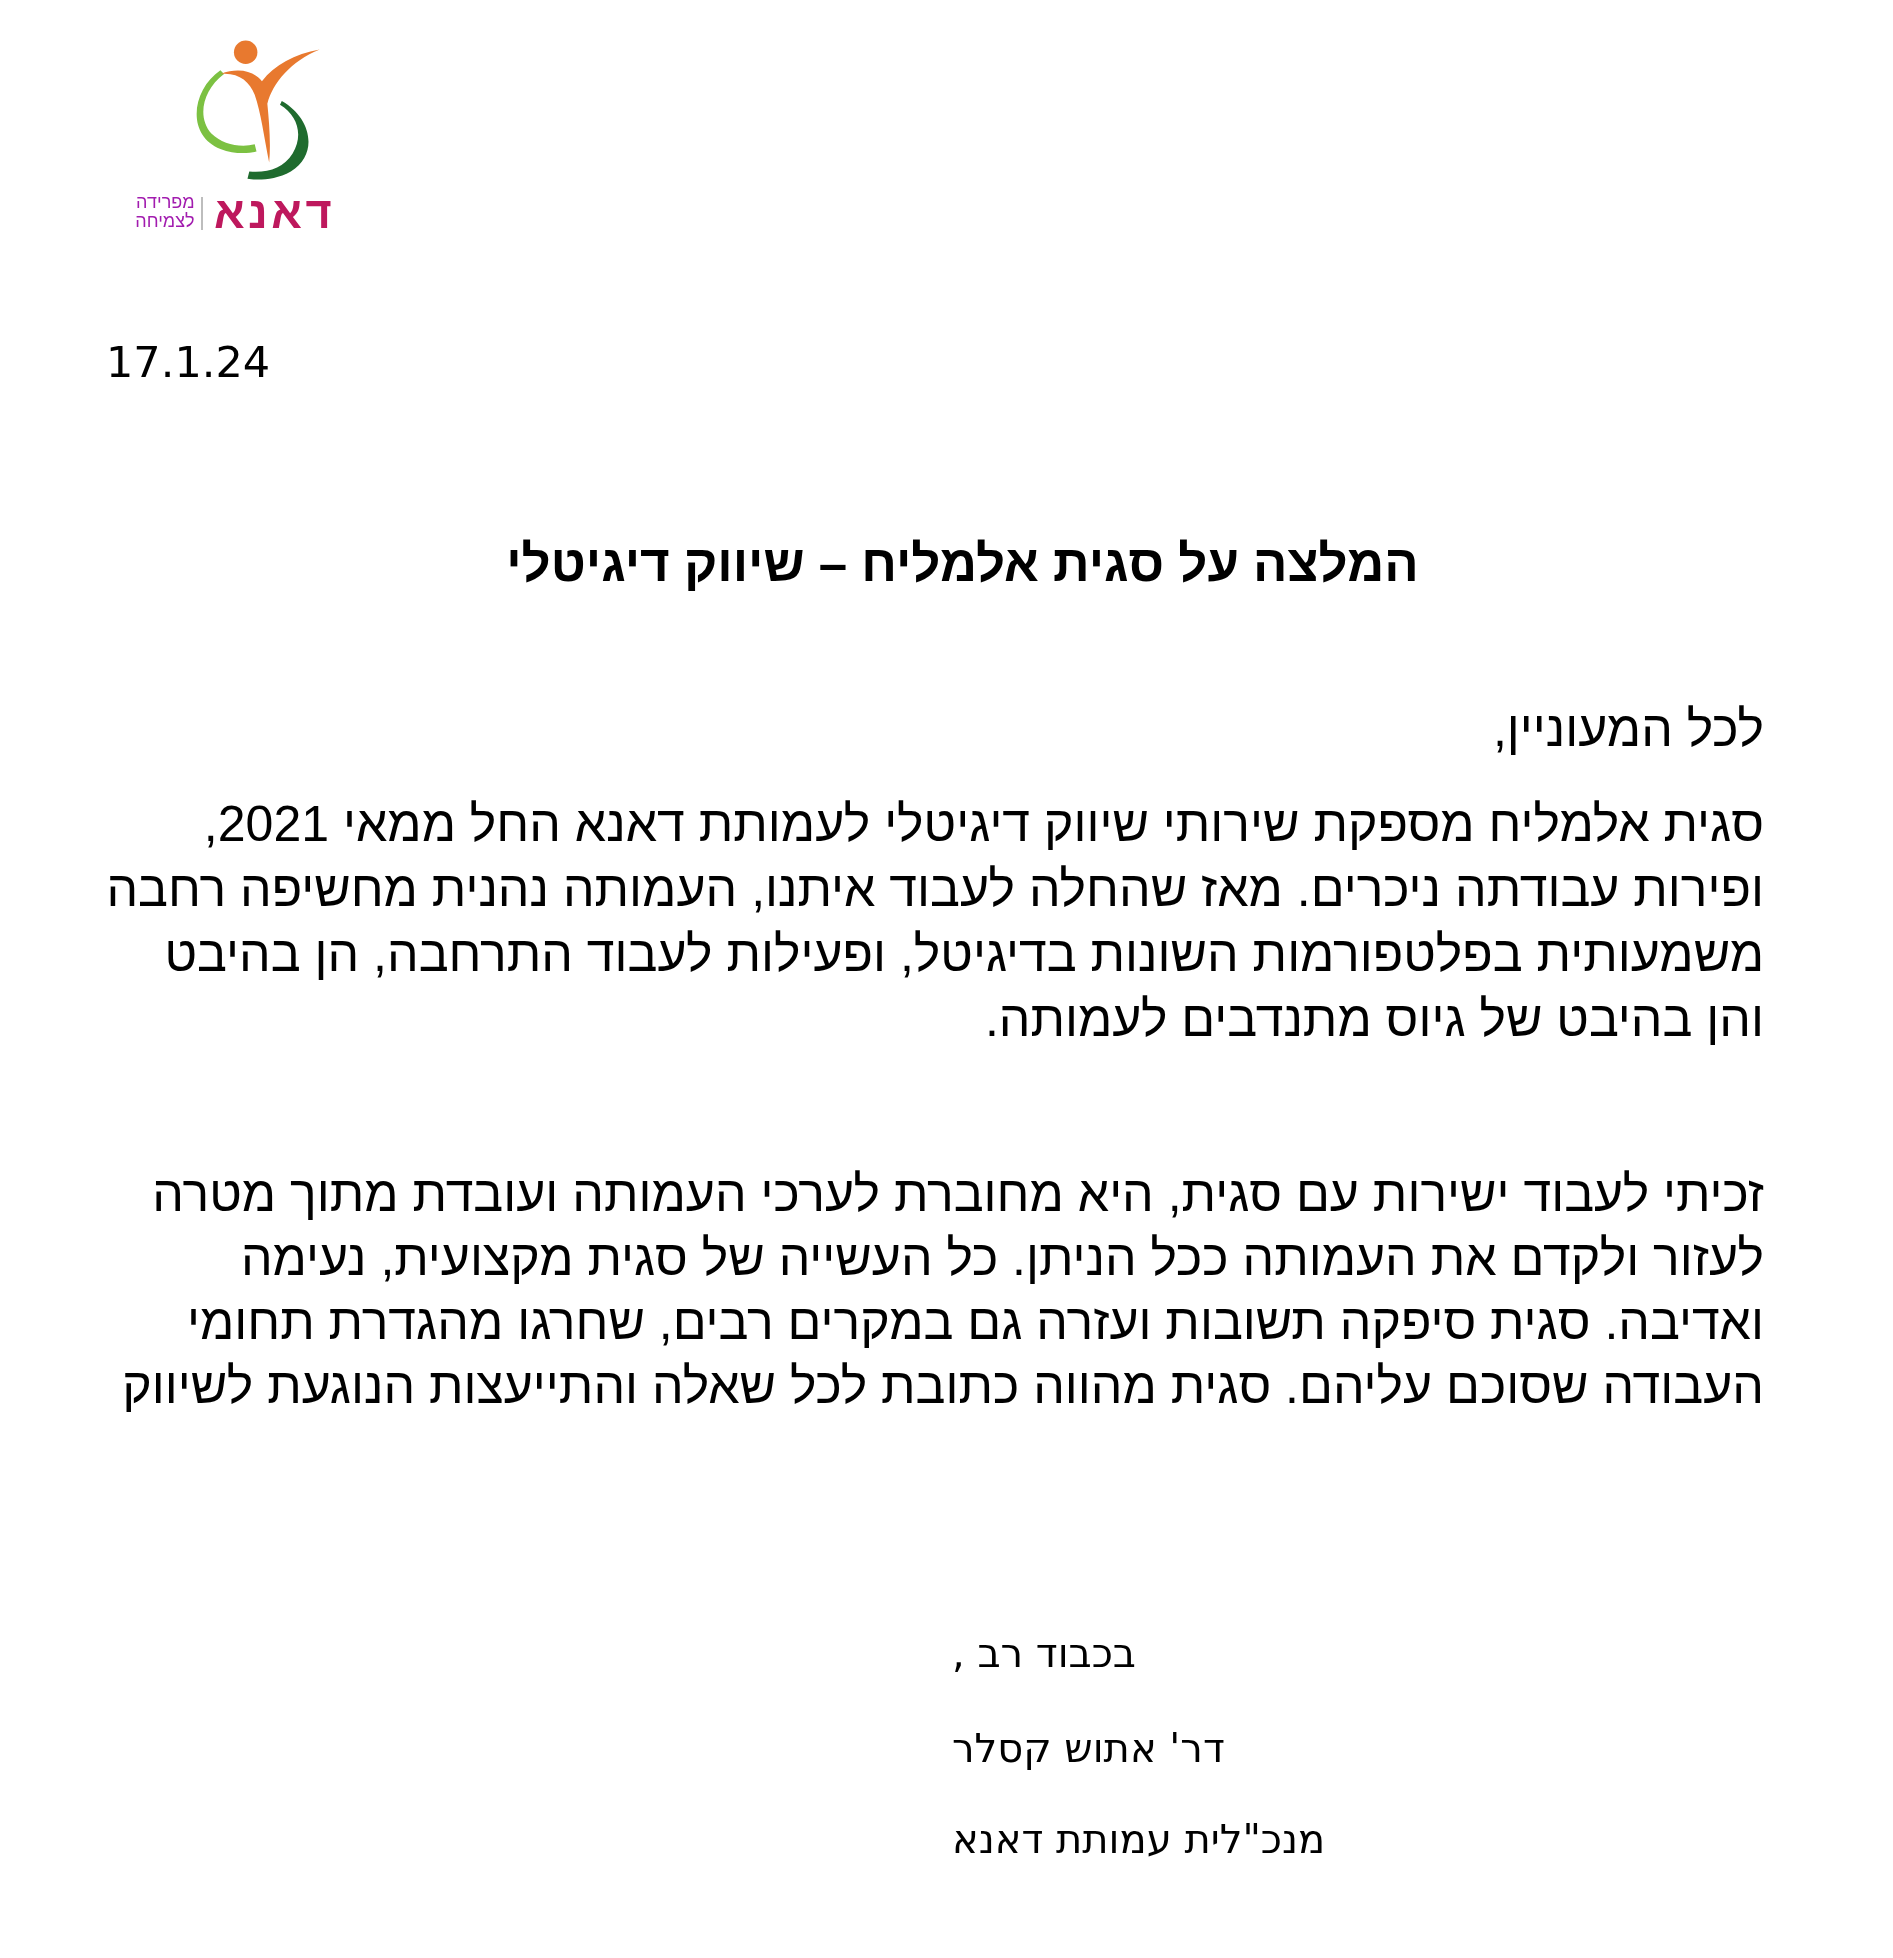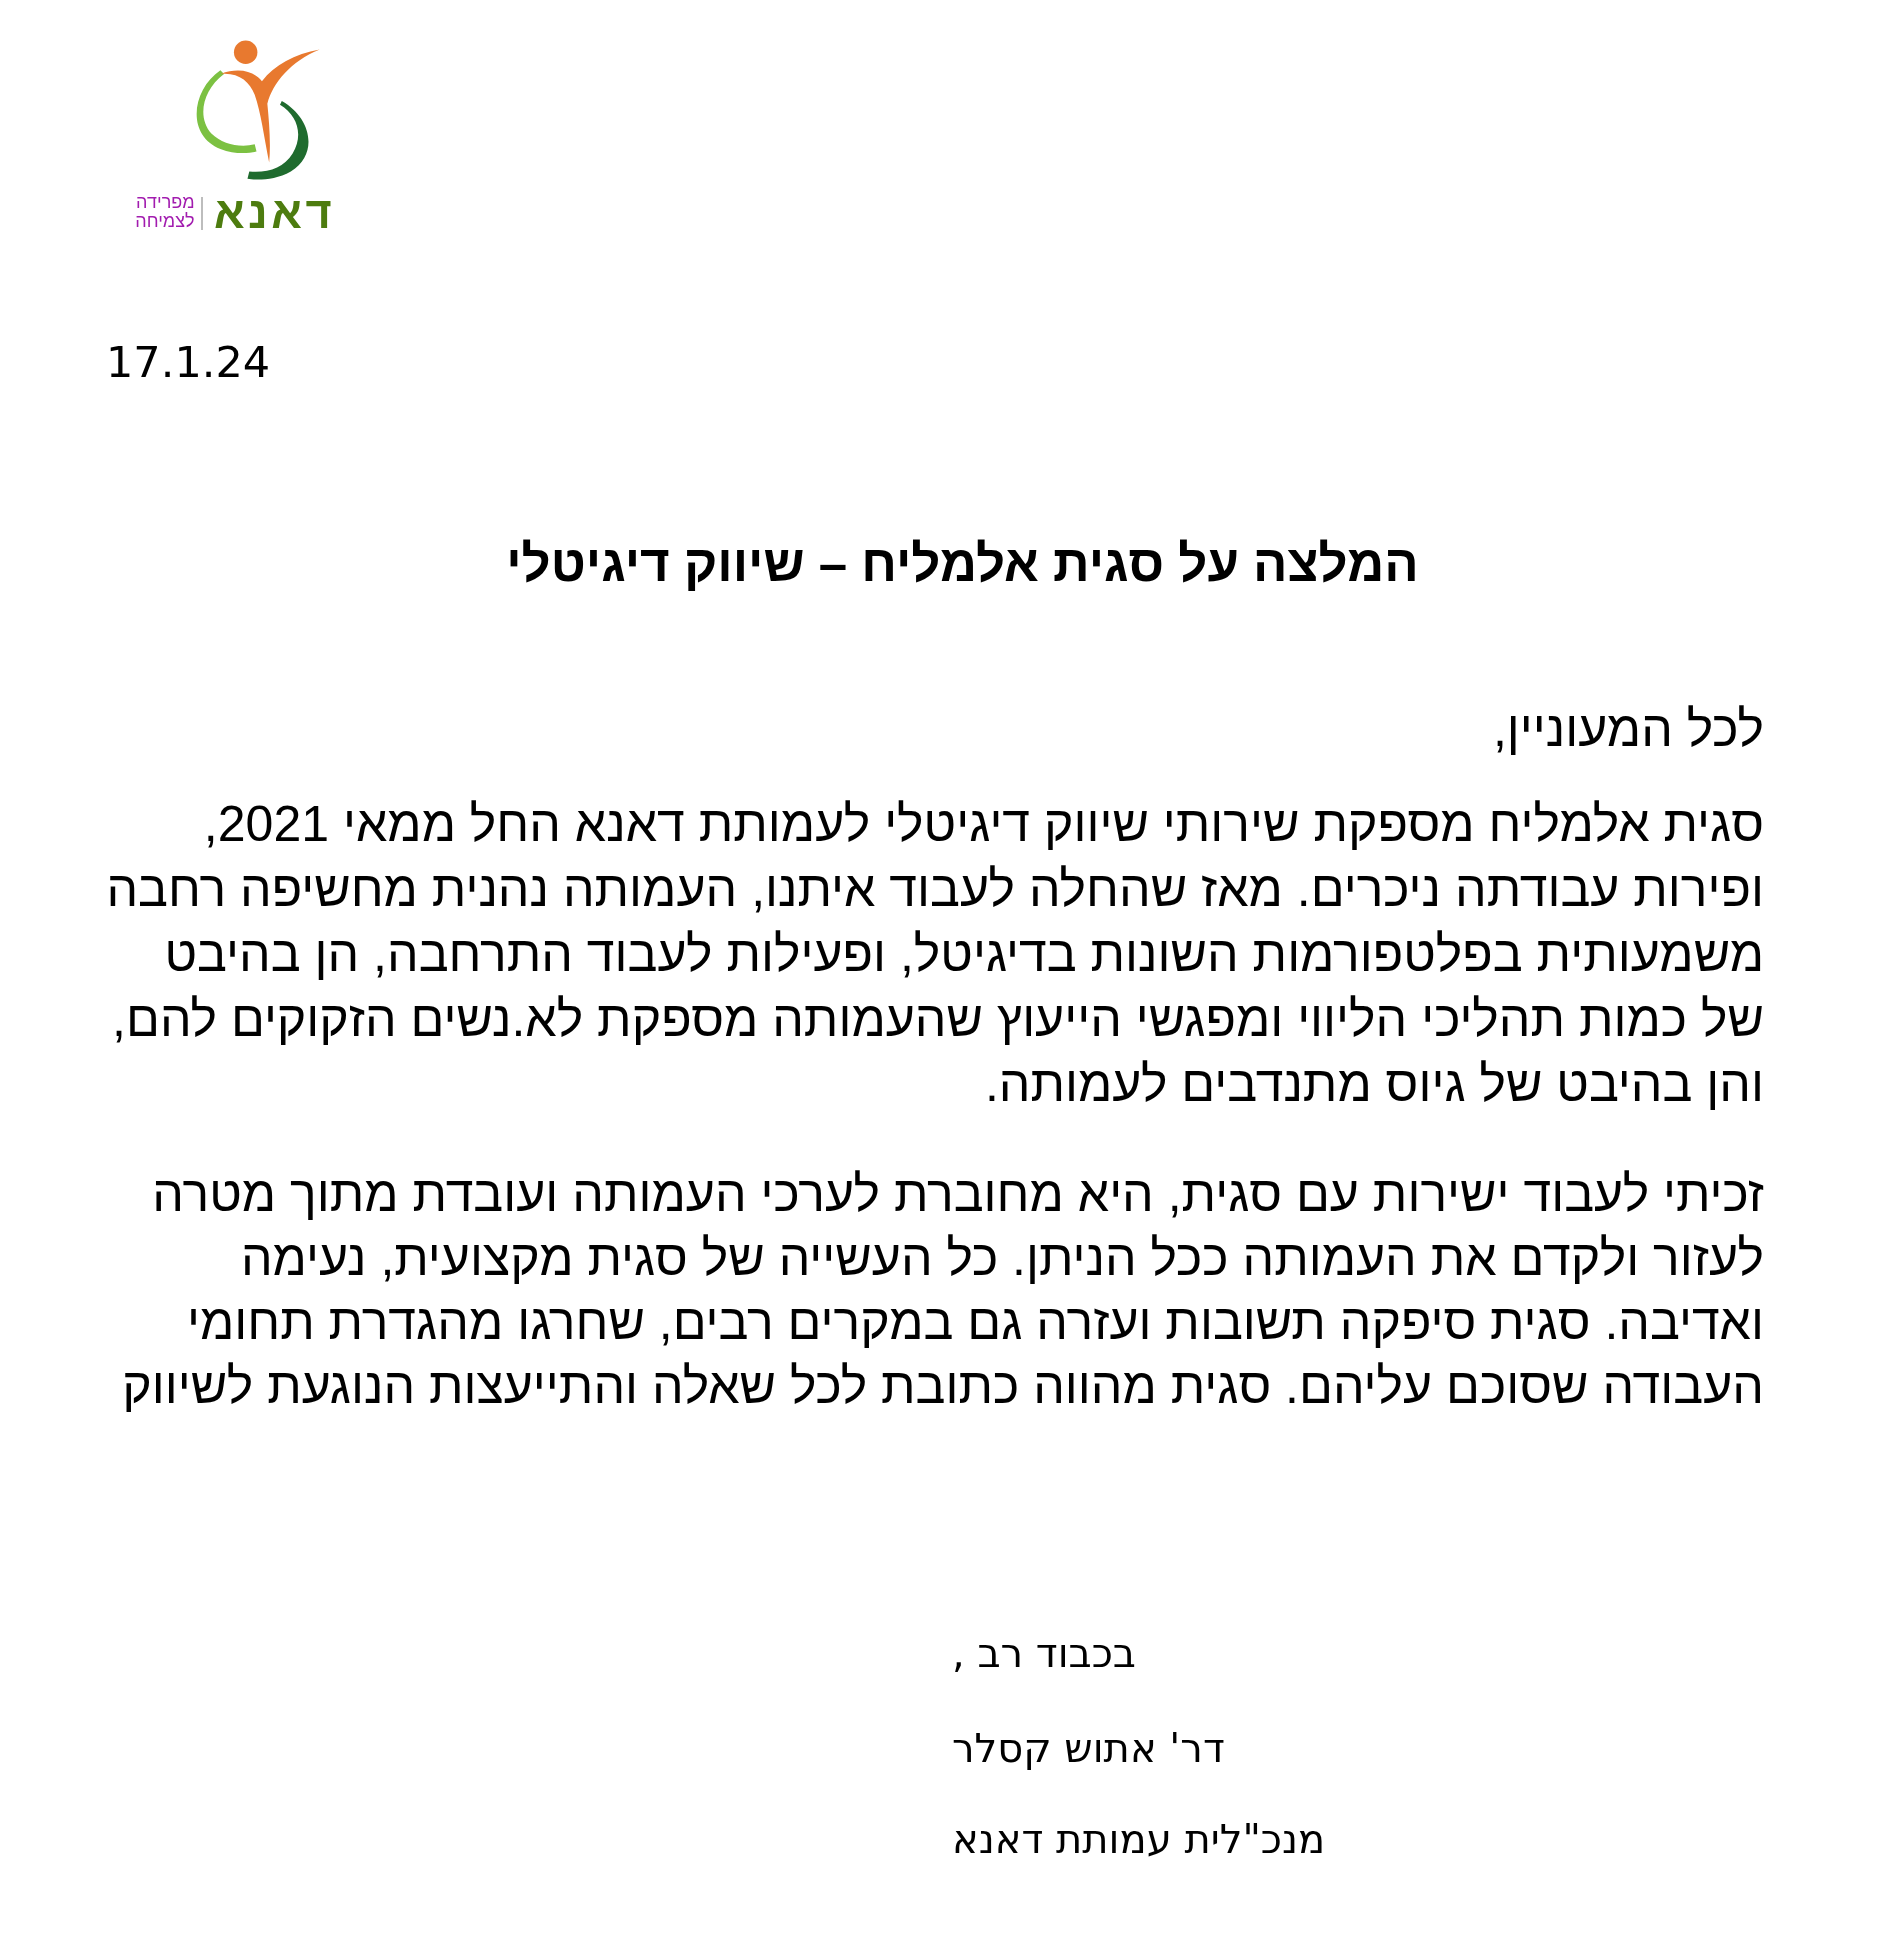--- a/index.html
+++ b/index.html
@@ -122,39 +122,38 @@
 </head>
 <body>
 
 <div class="logo">
   <svg class="emblem" viewBox="0 0 150 175" xmlns="http://www.w3.org/2000/svg">
     <path d="M40 48 C 8 70, 2 120, 40 135 C 55 141, 70 140, 80 138 L 78 130 C 62 134, 42 130, 30 118 C 14 100, 20 70, 44 52 Z" fill="#7CC142"></path>
     <path d="M108 82 C 140 100, 150 140, 118 160 C 100 170, 80 170, 70 168 L 72 160 C 92 162, 110 156, 120 140 C 132 120, 126 98, 106 86 Z" fill="#1F6B2E"></path>
     <circle cx="68" cy="28" r="13" fill="#E8792F"></circle>
     <path d="M40 52 C 60 50, 72 60, 78 75 C 85 95, 88 120, 94 150 C 96 130, 94 105, 92 85 C 98 62, 118 38, 150 25 C 122 30, 100 42, 86 60 C 78 50, 62 44, 40 52 Z" fill="#E8792F"></path>
   </svg>
-  <div class="wordmark" style="color:#4d7c0f;">דאנא</div>
+  <div class="wordmark" style="color:#be185d;">דאנא</div>
   <div class="logo-divider" style="background:#BDBDBD;"></div>
   <div class="tagline" style="color:#a21caf;">
     <div>מפרידה</div>
     <div>לצמיחה</div>
   </div>
 </div>
 
 <div class="date">17.1.24</div>
 
 <h1 class="title">המלצה על סגית אלמליח – שיווק דיגיטלי</h1>
 
 <div class="body-block greeting">לכל המעוניין,</div>
 
 <div class="body-block para para1">
   <span class="line">סגית אלמליח מספקת שירותי שיווק דיגיטלי לעמותת דאנא החל ממאי 2021,</span>
   <span class="line">ופירות עבודתה ניכרים. מאז שהחלה לעבוד איתנו, העמותה נהנית מחשיפה רחבה</span>
   <span class="line">משמעותית בפלטפורמות השונות בדיגיטל, ופעילות לעבוד התרחבה, הן בהיבט</span>
-  <span class="line">של כמות תהליכי הליווי ומפגשי הייעוץ שהעמותה מספקת לא.נשים הזקוקים להם,</span>
   <span class="line">והן בהיבט של גיוס מתנדבים לעמותה.</span>
 </div>
 
 <div class="body-block para para2">
   <span class="line">זכיתי לעבוד ישירות עם סגית, היא מחוברת לערכי העמותה ועובדת מתוך מטרה</span>
   <span class="line">לעזור ולקדם את העמותה ככל הניתן. כל העשייה של סגית  מקצועית, נעימה</span>
   <span class="line">ואדיבה. סגית סיפקה תשובות ועזרה גם במקרים רבים, שחרגו מהגדרת תחומי</span>
   <span class="line">העבודה שסוכם עליהם. סגית מהווה כתובת לכל שאלה והתייעצות הנוגעת לשיווק</span>
 </div>
 

